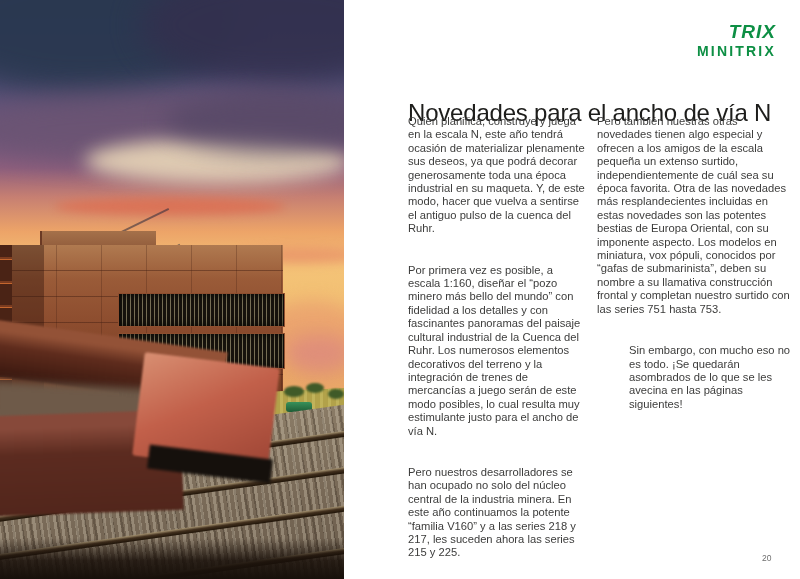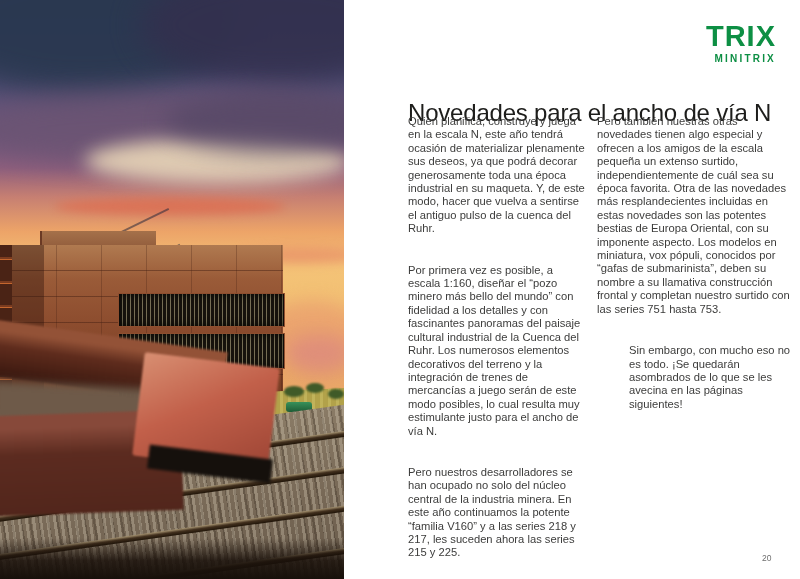--- a/index.html
+++ b/index.html
@@ -72,22 +72,22 @@
   .wagon-dark{left:-10px;top:413px;width:192px;height:100px;transform:rotate(-2deg);filter:blur(1.2px);
     background:linear-gradient(180deg,#87493a 0 14%,#5c2b20 40%,#46201674 100%),#5c2b20;}
   .wagon-salmon{left:138px;top:360px;width:136px;height:104px;transform:rotate(7deg);filter:blur(.8px);
     background:linear-gradient(150deg,#d88f72 0%,#c2604a 45%,#9c4434 100%);border-radius:3px;}
   .bogies{left:148px;top:452px;width:124px;height:24px;background:#15100c;transform:rotate(7deg);filter:blur(1.5px);}
   .bottom-dark{left:0;top:538px;width:344px;height:41px;
     background:linear-gradient(180deg,rgba(25,16,10,0),rgba(25,16,10,.85) 55%,#17100a 100%);}
 
   
   .logo{position:absolute;right:24px;top:22px;text-align:right;line-height:1;}
-  .logo-main{font-size:29px;font-weight:800;letter-spacing:1px;font-family:"Liberation Sans",sans-serif;}
-  .logo-sub{display:block;margin-top:3px;font-size:10px;font-weight:700;letter-spacing:2.2px;text-align:right;}
+  .logo-main{font-size:19px;font-weight:800;letter-spacing:1px;font-family:"Liberation Sans",sans-serif;font-style:italic;}
+  .logo-sub{display:block;margin-top:3px;font-size:14px;font-weight:700;letter-spacing:2.2px;text-align:right;}
   .title{position:absolute;left:408px;top:83px;width:380px;font-size:24px;font-weight:400;
     color:#1d1d1b;letter-spacing:-.2px;}
   .col{position:absolute;top:115px;font-size:11.2px;line-height:13.4px;color:#3c3c3b;}
   .col p{margin:0 0 28px 0;}
   .col1{left:408px;width:177px;}
   .col2{left:597px;width:195px;}
   .col2 p:last-child{margin-top:14px;margin-left:32px;}
   .pagenum{position:absolute;left:762px;top:553px;font-size:8.5px;color:#6e6e6e;}
 </style>
 </head>

